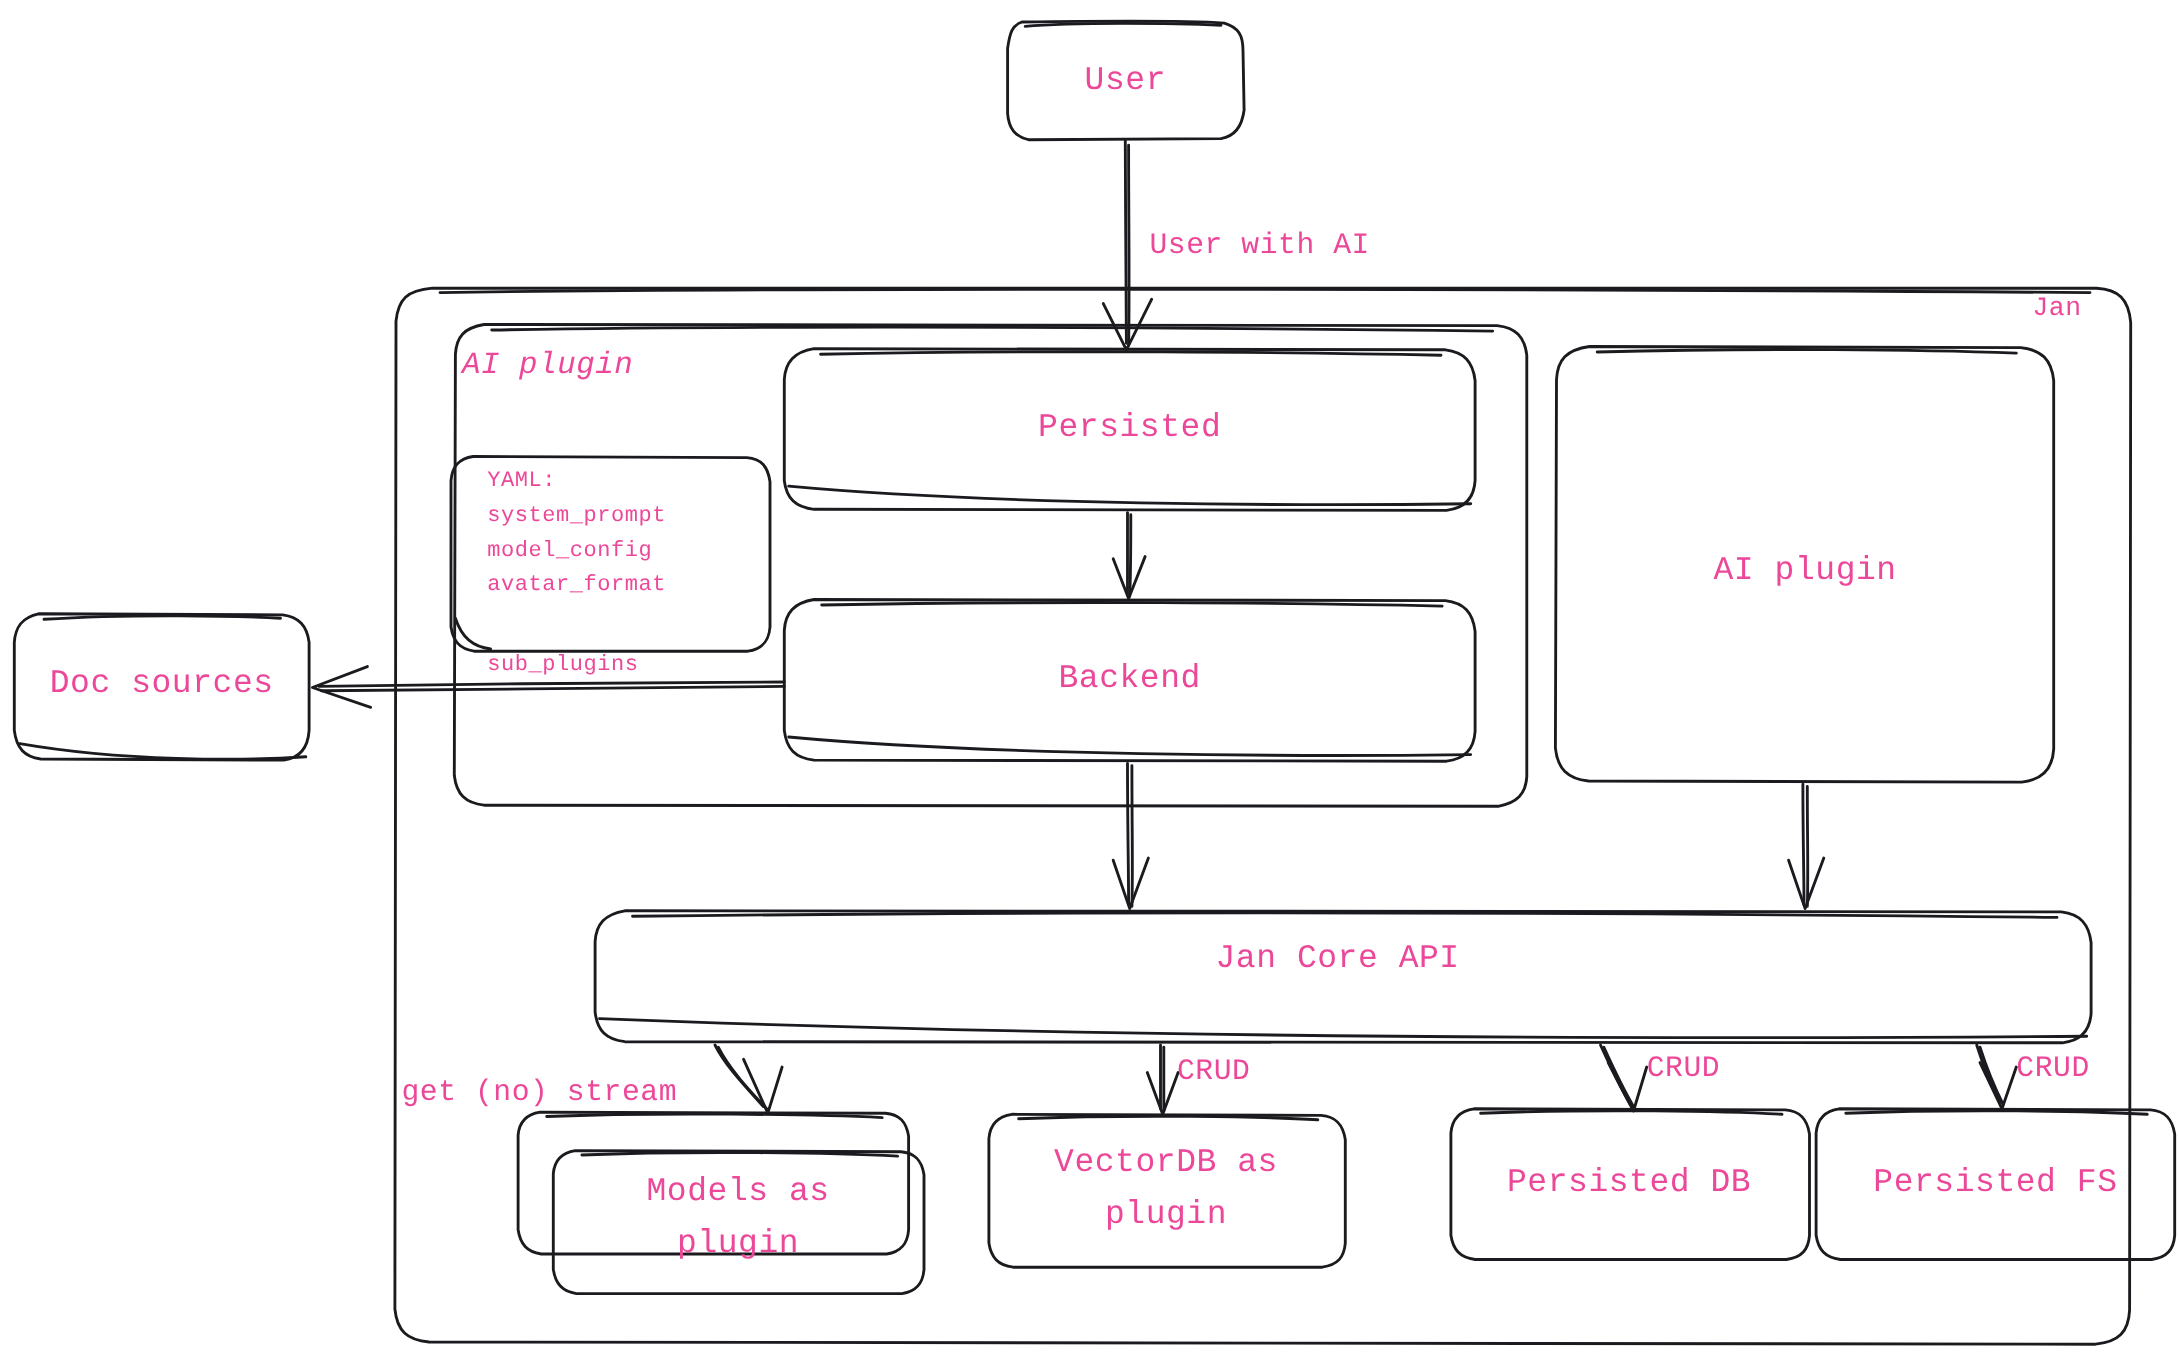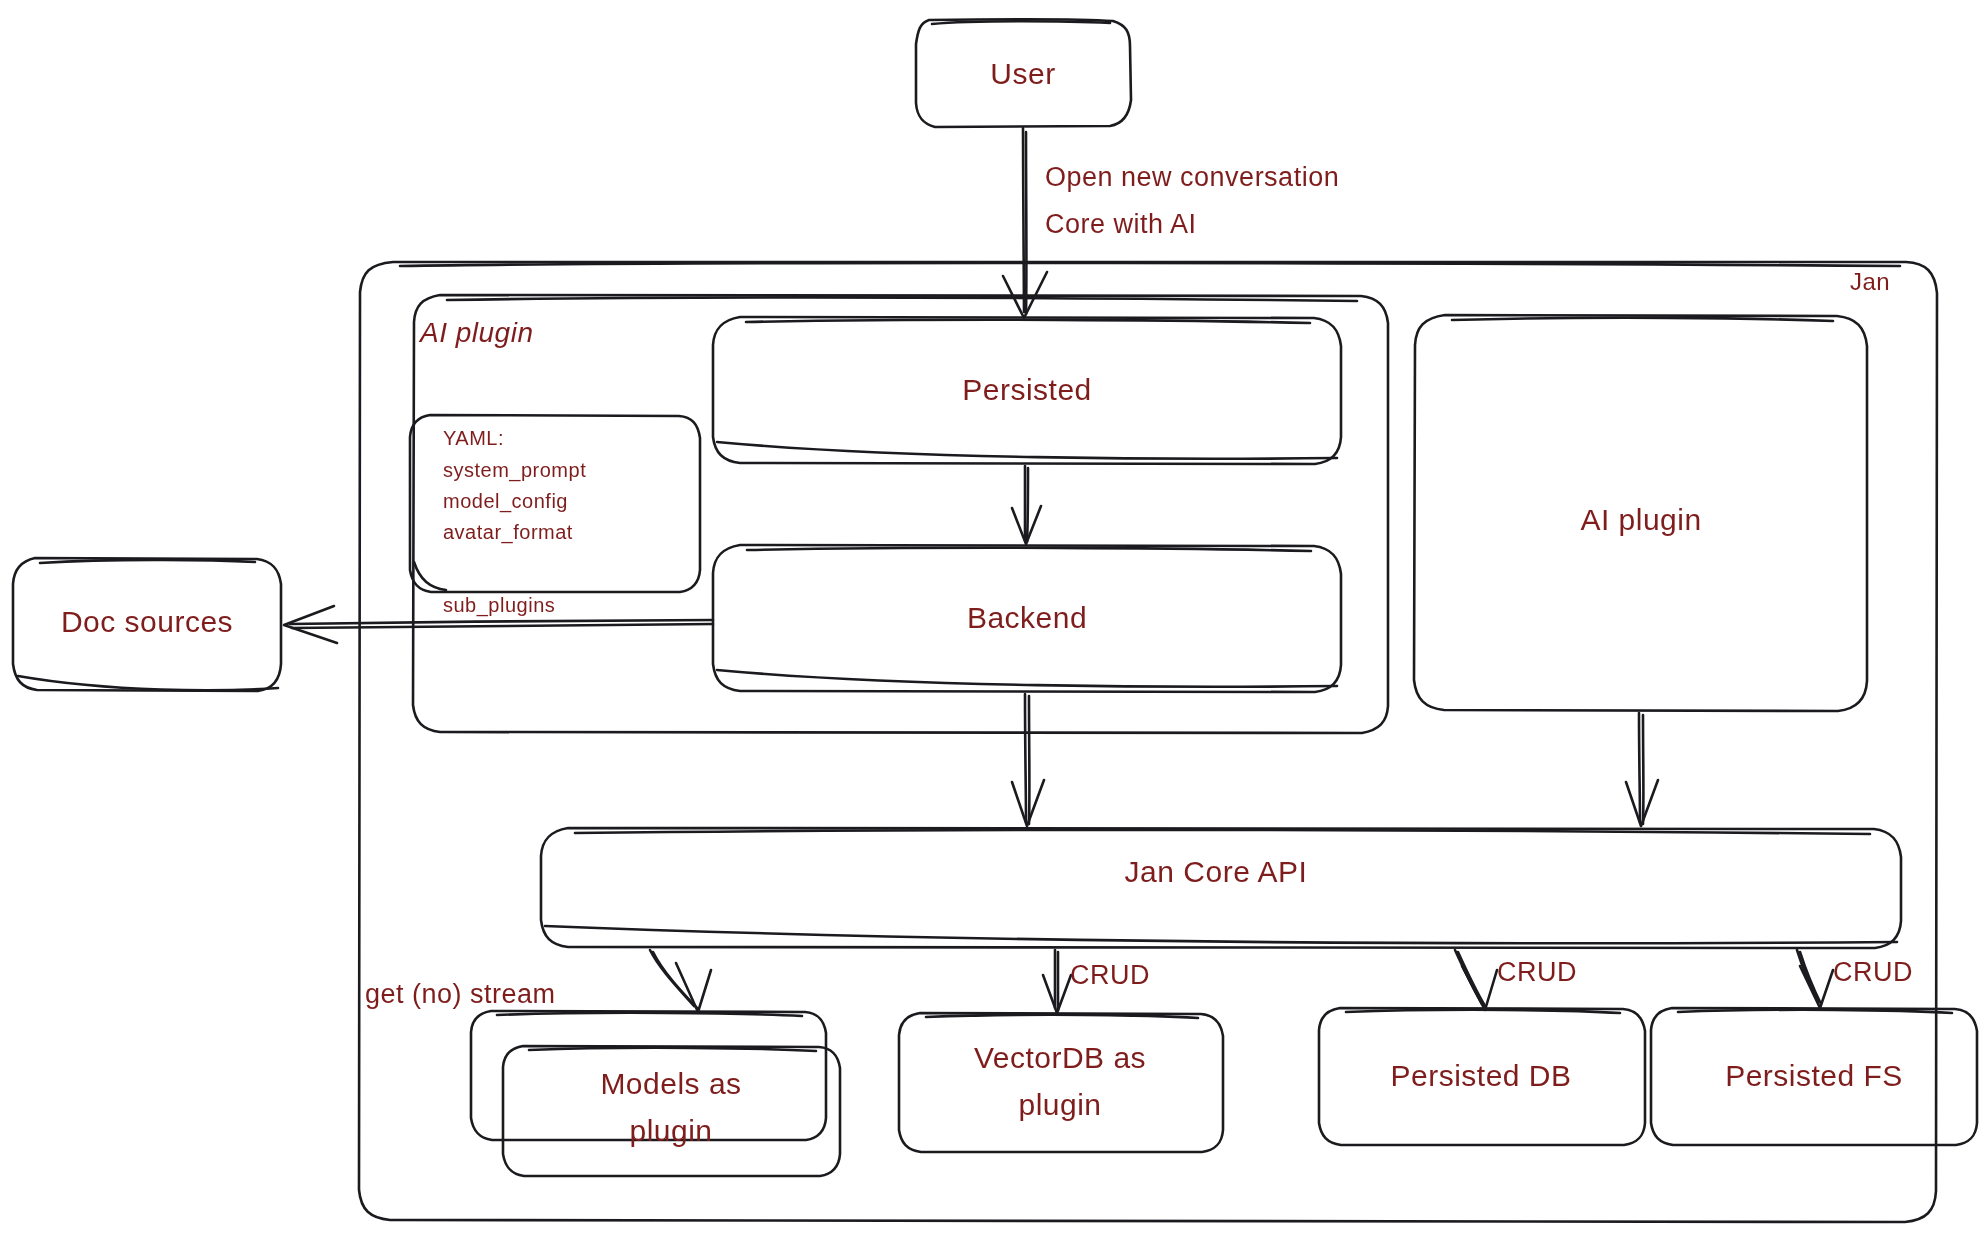--- a/index.html
+++ b/index.html
@@ -18,22 +18,22 @@
   }
   #sketch {
     position: absolute;
     inset: 0;
     width: 1981px;
     height: 1246px;
   }
   
   .lbl {
     position: absolute;
-    color: #7f1d1d;
-    font-family: Liberation Sans, sans-serif;
+    color: #ec4899;
+    font-family: Liberation Mono, monospace;
     letter-spacing: 0.5px;
     white-space: pre;
     line-height: 1.28;
     pointer-events: none;
   }
   .node-label {
     font-size: 30px;
     text-align: center;
     transform: translate(-50%, -50%);
   }
@@ -247,22 +247,21 @@
   <div class="lbl node-label" style="left:1641px; top:520px;">AI plugin</div>
 
   <div class="lbl node-label" style="left:147px; top:622px;">Doc sources</div>
 
   <div class="lbl yaml-text" style="left:443px; top:424px;">YAML:</div>
   <div class="lbl yaml-text" style="left:443px; top:456px;">system_prompt</div>
   <div class="lbl yaml-text" style="left:443px; top:487px;">model_config</div>
   <div class="lbl yaml-text" style="left:443px; top:518px;">avatar_format</div>
   <div class="lbl yaml-text" style="left:443px; top:549px;margin-top:42px;">sub_plugins</div>
 
-  <div class="lbl edge-label" style="left:1045px; top:160px;">Open new conversation</div>
-  <div class="lbl edge-label" style="left:1045px; top:207px;">Core with AI</div>
+  <div class="lbl edge-label" style="left:1045px; top:207px;">User with AI</div>
 
   <div class="lbl node-label" style="left:1216px; top:872px;">Jan Core API</div>
 
   <div class="lbl edge-label" style="left:365px; top:977px;">get (no) stream</div>
 
   <div class="lbl edge-label" style="left:1070px; top:958px;">CRUD</div>
   <div class="lbl edge-label" style="left:1497px; top:955px;">CRUD</div>
   <div class="lbl edge-label" style="left:1833px; top:955px;">CRUD</div>
 
   <div class="lbl node-label" style="left:671px; top:1084px;">Models as</div>

